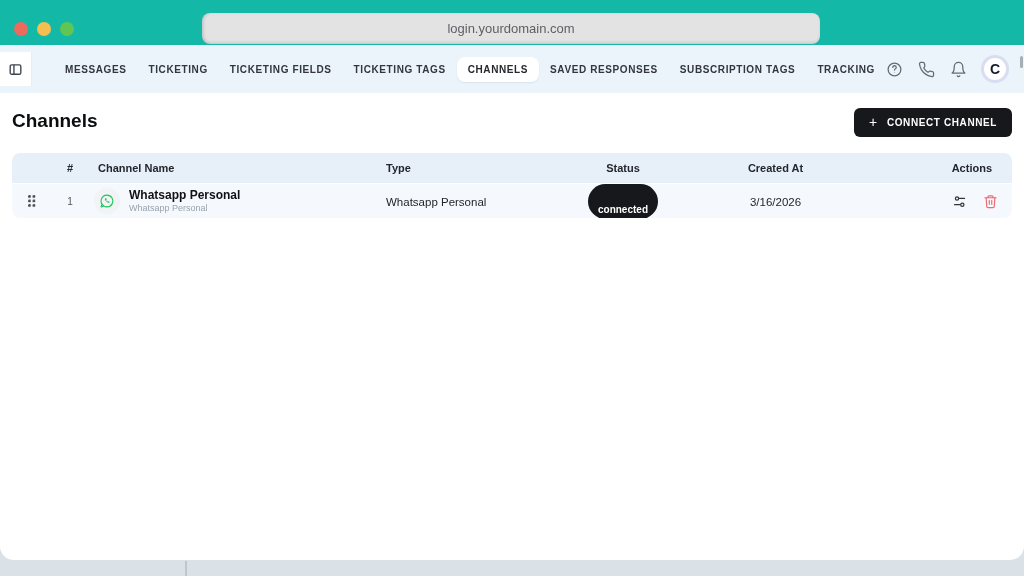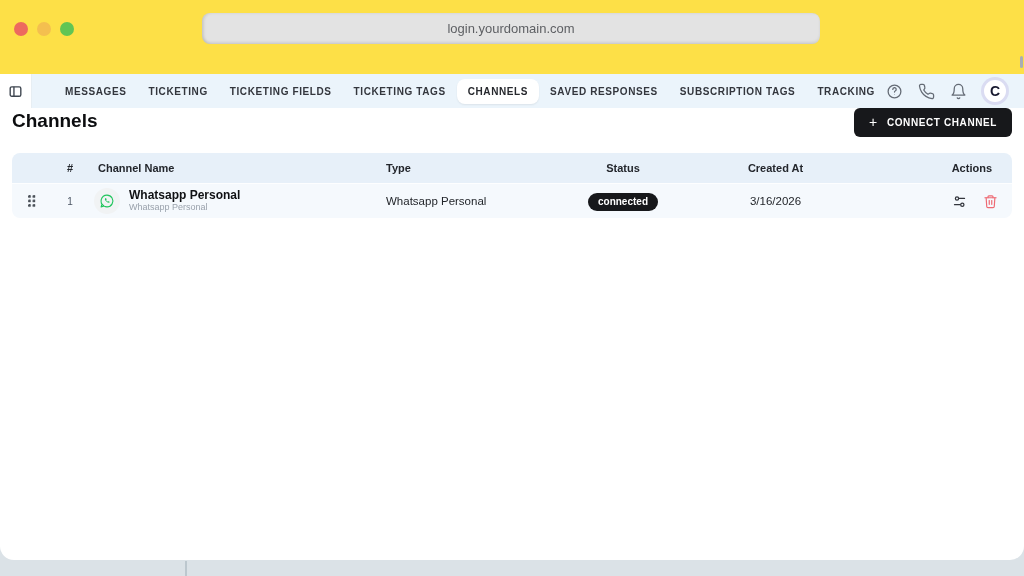--- a/index.html
+++ b/index.html
@@ -1,32 +1,32 @@
 <!DOCTYPE html>
 <html><head>
 <meta charset="utf-8">
 <style>
   * { margin:0; padding:0; box-sizing:border-box; }
   html,body { width:1024px; height:576px; overflow:hidden; font-family:"Liberation Sans", sans-serif; background:#dbe2e7; }
   .window { position:absolute; top:0; left:0; width:1024px; height:560px; background:#fff; border-radius:0 0 14px 14px; overflow:hidden; }
 
   
-  .chrome { position:relative; height:74px; background:#fde047; }
+  .chrome { position:relative; height:45px; background:#14b8a6; }
   .traffic { position:absolute; top:22px; left:14px; display:flex; gap:9px; }
   .traffic span { width:14px; height:14px; border-radius:50%; display:block; }
   .t-close { background:#ed6a5e; }
   .t-min { background:#f4bf4f; }
   .t-zoom { background:#61c554; }
   .urlbar { position:absolute; left:202px; top:13px; width:618px; height:31px; background:#e3e3e3;
             border-radius:8px; display:flex; align-items:center; justify-content:center;
             font-size:13px; color:#5d5f63;
             box-shadow:inset 2px 0 3px rgba(0,0,0,.10), inset 0 -2px 3px rgba(0,0,0,.07); }
 
   
-  .nav { position:relative; height:34px; background:#ebf4fb; display:flex; align-items:center; }
+  .nav { position:relative; height:48px; background:#ebf4fb; display:flex; align-items:center; }
   .nav-left { width:32px; height:34px; background:#fff; display:flex; align-items:center; justify-content:center; border-right:1px solid #e7eef3; flex:0 0 32px; }
   .tabs { display:flex; align-items:center; padding-left:22px; }
   .tab { padding:7px 11px; font-size:10px; font-weight:700; letter-spacing:.06em; color:#33363d; white-space:nowrap; cursor:pointer; border-radius:8px; }
   .tab.active { background:#fff; box-shadow:0 1px 2px rgba(0,0,0,.07); color:#26282d; }
   .nav-right { margin-left:auto; display:flex; align-items:center; gap:15px; padding-right:18px; }
   .nav-ic { width:17px; height:17px; display:flex; align-items:center; justify-content:center; cursor:pointer; }
   .avatar { width:22px; height:22px; border-radius:50%; background:#fff; box-shadow:0 0 0 3px #dadcf2;
             display:flex; align-items:center; justify-content:center;
             font-size:14px; font-weight:900; color:#16182e; cursor:pointer; margin-left:2px; }
   .edge-scroll { position:absolute; right:1px; top:56px; width:3px; height:12px; background:#a9aeb4; border-radius:2px; }
@@ -52,21 +52,21 @@
   .drag { width:8px; height:13px; margin:0 auto; cursor:grab;
           background-image:radial-gradient(circle at 1.5px 1.5px, #4a5058 1.2px, transparent 1.7px);
           background-size:4.5px 4.5px; }
   .idx { font-size:10px; color:#4b5563; }
   .name-cell { display:flex; align-items:center; gap:9px; padding-left:6px; }
   .chip { width:26px; height:26px; border-radius:50%; background:#f1f3f4; display:flex; align-items:center; justify-content:center; flex:0 0 26px; }
   .nm { font-size:12px; font-weight:700; color:#101114; line-height:1.2; }
   .sub { font-size:9px; color:#9aa2ac; line-height:1.3; }
   .type-val { font-size:11.5px; color:#23262b; }
   .pill { display:inline-block; background:#17181b; color:#fff; font-size:10px; font-weight:700;
-          padding:3px 10px 4px; border-radius:99px; }
+          padding:20px 10px 4px; border-radius:99px; }
   .date-val { font-size:11.5px; color:#23262b; }
   .actions-cell { display:flex; justify-content:flex-end; align-items:center; gap:16px; padding-right:14px; }
   .act-ic { width:15px; height:15px; display:flex; align-items:center; justify-content:center; cursor:pointer; }
 
   
   .bottom-strip { position:absolute; left:0; bottom:0; width:1024px; height:16px; background:#dbe2e7; }
   .strip-divider { position:absolute; left:185px; bottom:0; width:2px; height:15px; background:#bcc7ce; }
 
   svg { display:block; }
 </style>

